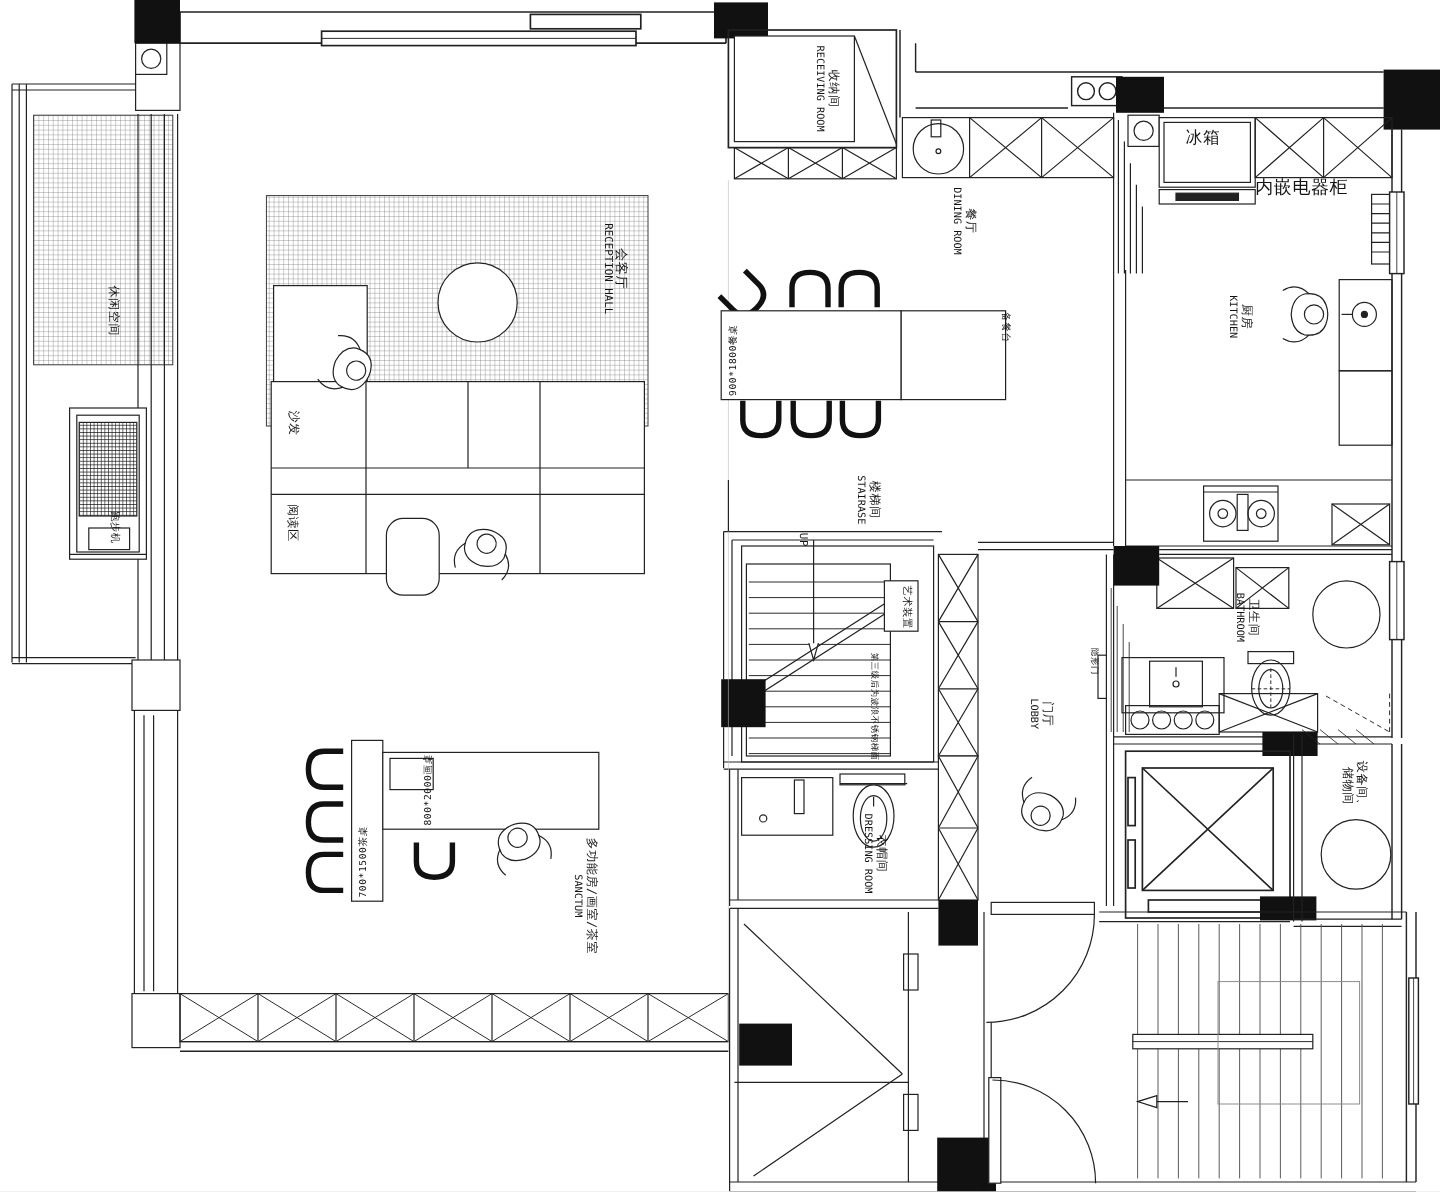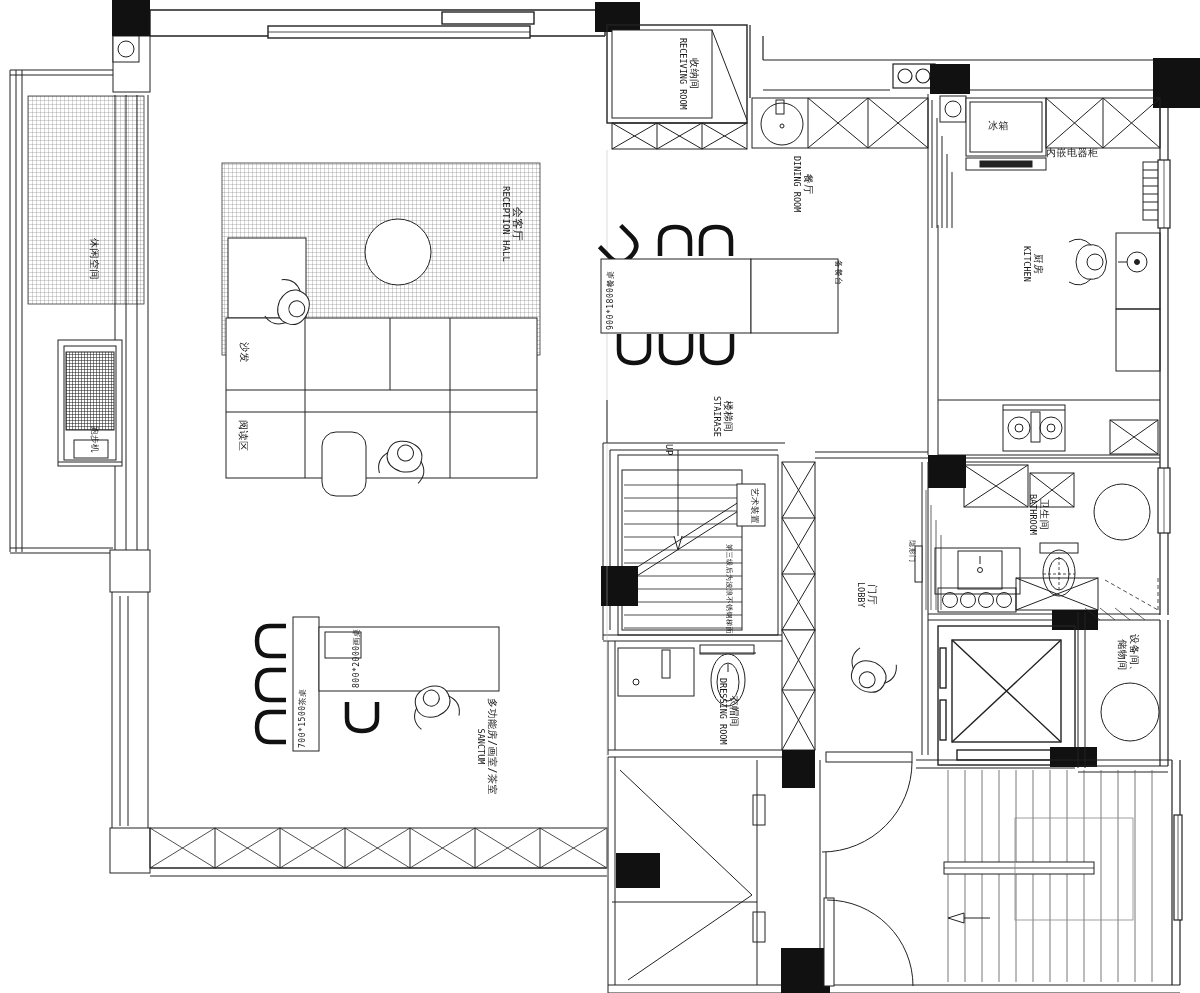--- a/index.html
+++ b/index.html
@@ -358,24 +358,24 @@
 
 <div class="lbl r90" style="left:250px;top:342px;font-size:10px">
   <div>沙发</div>
 </div>
 <div class="lbl r90" style="left:249px;top:420px;font-size:10px">
   <div>阅读区</div>
 </div>
 <div class="lbl r90" style="left:100px;top:426px;font-size:8.5px">
   <div>跑步机</div>
 </div>
-<div class="lbl" style="left:988px;top:120px;font-size:10px">
+<div class="lbl" style="left:988px;top:107px;font-size:14px">
   <div>冰箱</div>
 </div>
-<div class="lbl" style="left:1046px;top:147px;font-size:10px">
+<div class="lbl" style="left:1046px;top:147px;font-size:15px">
   <div>内嵌电器柜</div>
 </div>
 <div class="lbl r90" style="left:760px;top:488px;font-size:8.5px">
   <div>艺术装置</div>
 </div>
 <div class="lbl r90" style="left:843px;top:260px;font-size:8px">
   <div>备餐台</div>
 </div>
 <div class="lbl rm90" style="left:606px;top:330px;font-size:8px">
   <div>900*1800餐桌</div>

